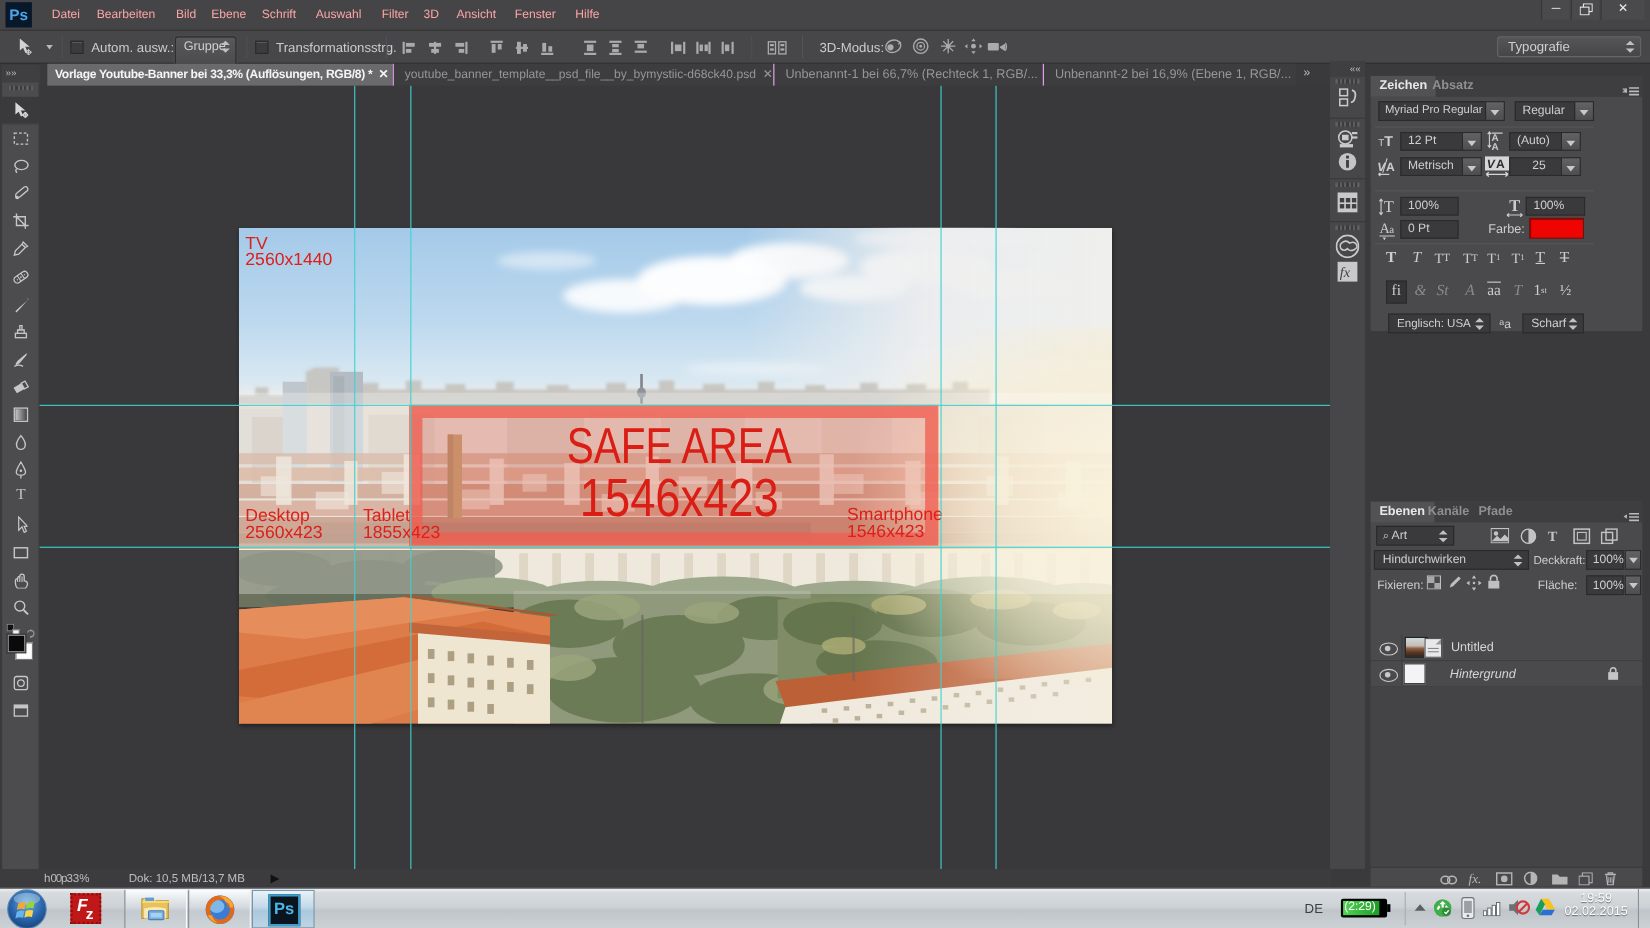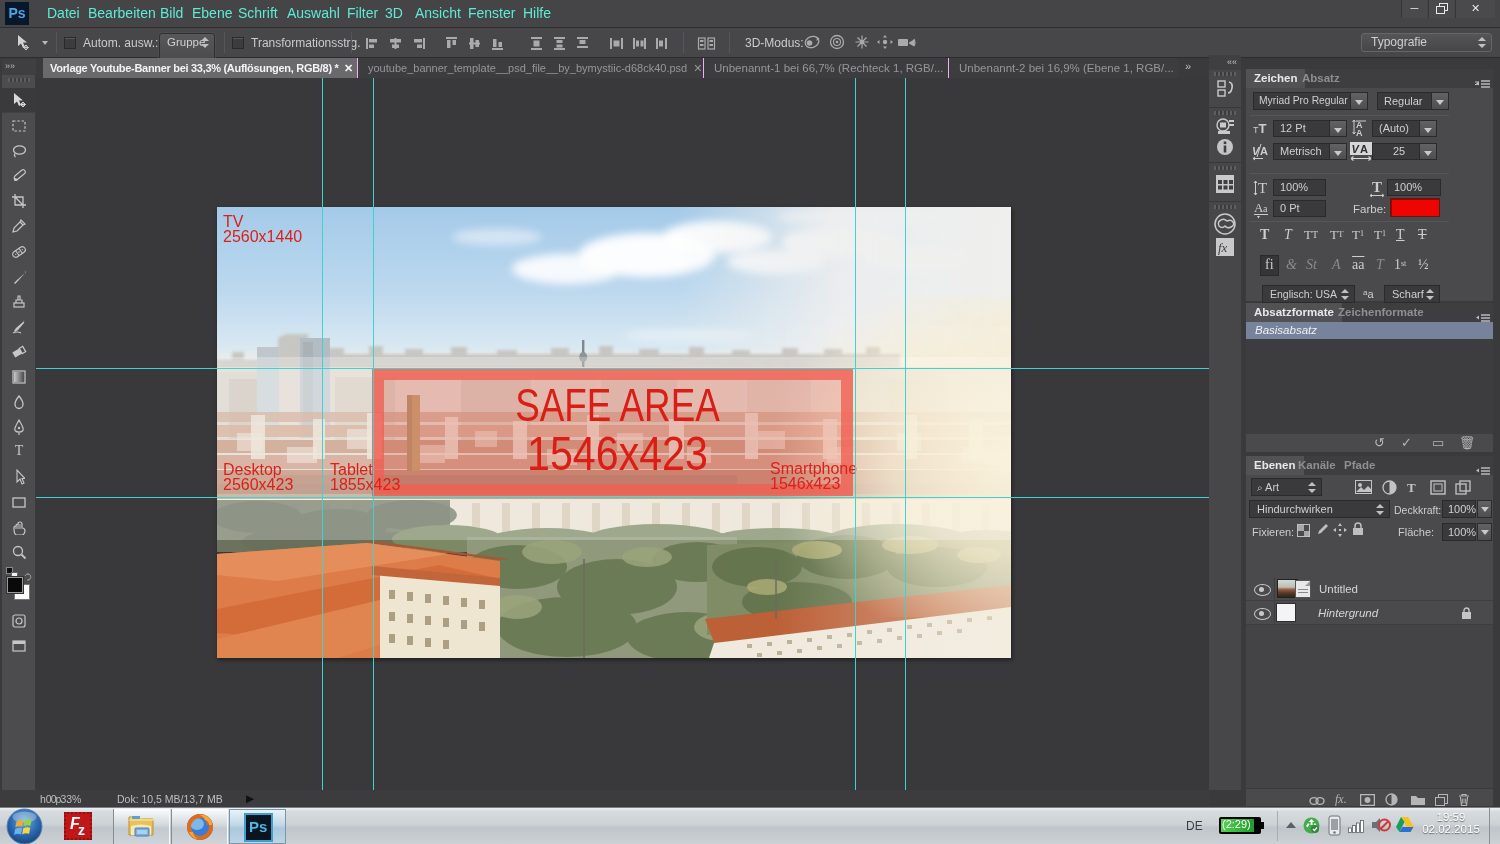--- a/index.html
+++ b/index.html
@@ -1,21 +1,21 @@
 <!DOCTYPE html>
 <html><head>
 <meta charset="utf-8">
 <style>
   * { margin:0; padding:0; box-sizing:border-box; }
   html,body { width:1500px; height:844px; overflow:hidden; font-family:"Liberation Sans", sans-serif; }
   body { background:#3a3a3c; position:relative; }
   
   #menubar { position:absolute; left:0; top:0; width:1500px; height:28px; background:#454547; border-bottom:1px solid #2e2e30; }
   #pslogo { position:absolute; left:5px; top:2px; width:24px; height:23px; background:#07182b; color:#4aa6e8; font-size:14px; font-weight:bold; text-align:center; line-height:23px; }
-  .menuitem { position:absolute; top:0; height:27px; line-height:27px; color:#5eead4; font-size:14px; }
+  .menuitem { position:absolute; top:0; height:27px; line-height:27px; color:#fca5a5; font-size:11px; }
   
   .winbtn { position:absolute; top:0; height:18px; background:#4a4a4c; color:#e8e8e8; text-align:center; font-size:11px; line-height:17px; border-left:1px solid #363638; }
   
   #optionsbar { position:absolute; left:0; top:28px; width:1500px; height:30px; background:#47474a; border-bottom:1px solid #2c2c2e; }
   .oicon { position:absolute; top:8px; width:15px; height:15px; }
   .oicon3 { position:absolute; top:6px; width:18px; height:16px; }
   .opt-sep { position:absolute; top:4px; width:1px; height:21px; background:#3a3a3c; border-right:1px solid #55555a; }
   .checkbox { position:absolute; top:9px; width:12px; height:12px; background:#3c3c3e; border:1px solid #2a2a2c; box-shadow:inset 0 1px 0 #59595c; }
   .optlabel { position:absolute; color:#cbcbcd; font-size:12px; top:8px; }
   #gruppe { position:absolute; left:159px; top:5px; width:56px; height:30px; background:linear-gradient(#58585b,#4a4a4d); border:1px solid #2e2e30; border-radius:3px; box-shadow:0 0 0 1px #55555788; color:#d0d0d2; font-size:11.5px; padding-left:7px; line-height:17px; }
@@ -794,38 +794,20 @@
       <span style="left:106px; text-decoration:overline;">aa</span>
       <span style="left:130px; font-style:italic; color:#8a8a8c;">T</span>
       <span style="left:148px;">1<span style="font-size:8px; vertical-align:4px;">st</span></span>
       <span style="left:172px;">½</span>
     </div>
     <div class="inbox" style="left:16px; top:216px; width:93px; height:18px; line-height:16px; padding-left:7px; font-size:10.5px;">Englisch: USA<span class="stepper"></span></div>
     <div style="position:absolute; left:117px; top:219px; color:#cdcdcf; font-size:11px;"><span style="font-size:8px; vertical-align:3px;">a</span>a</div>
     <div class="inbox" style="left:138px; top:216px; width:56px; height:18px; line-height:16px; padding-left:7px;">Scharf<span class="stepper"></span></div>
   </div>
 
-  <div class="panel" style="top:243px; height:149px;">
-    <div class="ptabs">
-      <div class="ptab on" style="left:0;">Absatzformate</div>
-      <div class="ptab off" style="left:92px;">Zeichenformate</div>
-      <div class="pmenu"><svg width="15" height="9">
-            <path d="M1,3.5 l3,2 l0,-4 Z" fill="#bbb"></path>
-            <path d="M6,1 h9 M6,4 h9 M6,7 h9" stroke="#bbb" stroke-width="1.5"></path>
-          </svg></div>
-    </div>
-    <div style="position:absolute; left:0; top:19px; width:247px; height:17px; background:#76839a; color:#f0f0f2; font-style:italic; font-size:11.5px; line-height:17px; padding-left:9px;">Basisabsatz</div>
-    <div style="position:absolute; left:0; top:36px; width:247px; height:95px; background:#3d3d3f;"></div>
-    <div style="position:absolute; left:0; top:131px; width:247px; height:18px;">
-      <span class="bicon" style="left:128px;">↺</span>
-      <span class="bicon" style="left:155px;">✓</span>
-      <span class="bicon" style="left:186px;">▭</span>
-      <span class="bicon" style="left:213px;">🗑</span>
-    </div>
-  </div>
 
   <div class="panel" style="top:396px; height:350px;">
     <div class="ptabs">
       <div class="ptab on" style="left:0;">Ebenen</div>
       <div class="ptab off" style="left:52px;">Kanäle</div>
       <div class="ptab off" style="left:98px;">Pfade</div>
       <div class="pmenu"><svg width="15" height="9">
             <path d="M1,3.5 l3,2 l0,-4 Z" fill="#bbb"></path>
             <path d="M6,1 h9 M6,4 h9 M6,7 h9" stroke="#bbb" stroke-width="1.5"></path>
           </svg></div>

